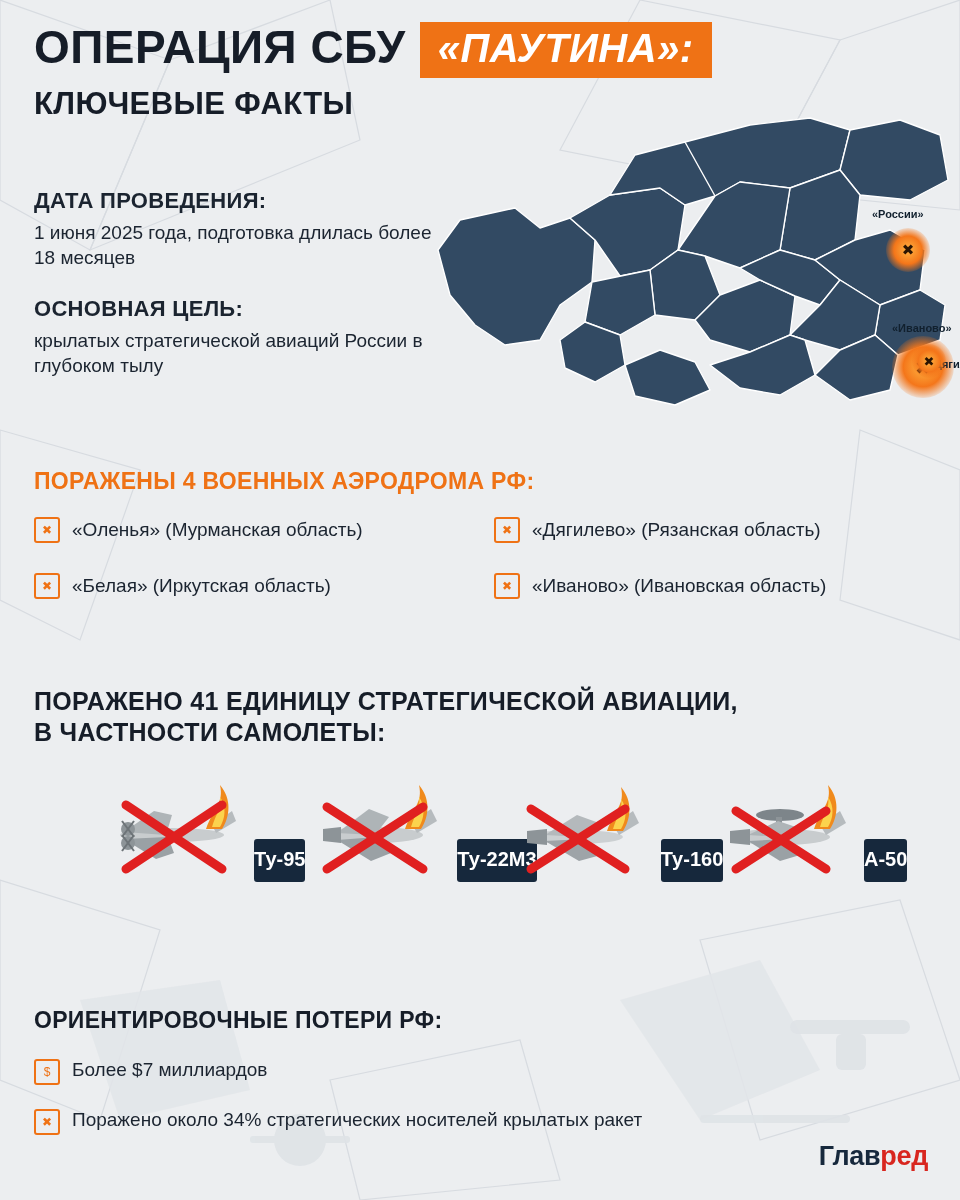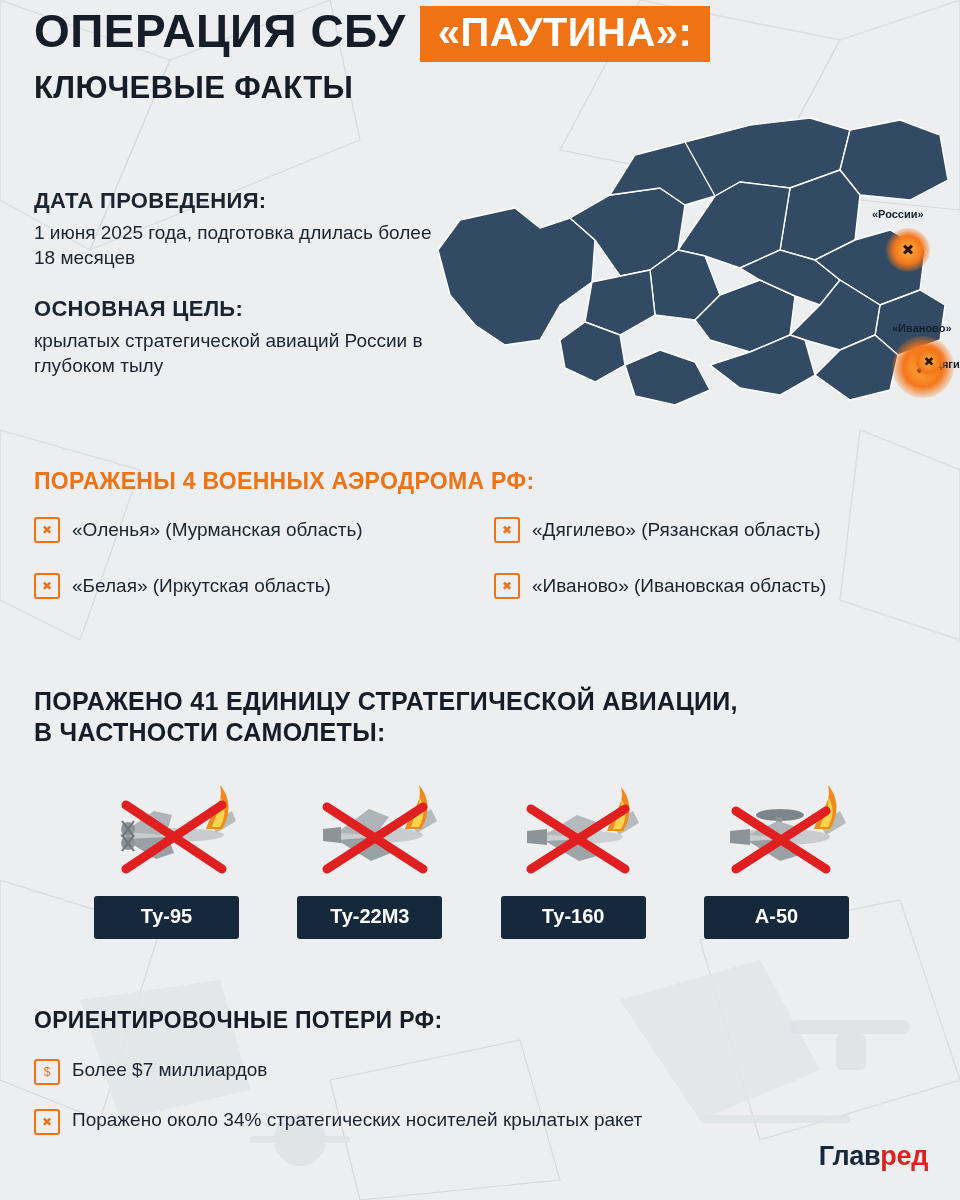--- a/index.html
+++ b/index.html
@@ -29,21 +29,21 @@
     position: relative;
     width: 960px;
     height: 1200px;
     z-index: 2;
   }
 
   
   .header {
     position: absolute;
     left: 34px;
-    top: 8px;
+    top: 24px;
     width: 900px;
   }
   .title-row {
     display: flex;
     align-items: flex-start;
     gap: 14px;
   }
   .title-main {
     font-size: 46px;
     font-weight: bold;
@@ -55,20 +55,21 @@
   .title-badge {
     background: #ef7215;
     color: #ffffff;
     font-size: 40px;
     font-weight: bold;
     letter-spacing: 0.5px;
     padding: 6px 18px 10px 18px;
     line-height: 1;
     white-space: nowrap;
     margin-top: -2px;
+    font-style: italic;
   }
   .title-sub {
     font-size: 31px;
     font-weight: bold;
     color: #161d28;
     letter-spacing: 0.4px;
     margin-top: 8px;
   }
 
   
@@ -177,22 +178,21 @@
   }
   .planes-row {
     margin-top: 28px;
     display: flex;
     justify-content: space-between;
     padding: 0 60px;
   }
   .plane-card {
     width: 170px;
     display: flex;
-    flex-direction: column;
-    align-items: flex-start;
+    align-items: flex-end;
   }
   .plane-art {
     position: relative;
     width: 160px;
     height: 105px;
   }
   .plane-name {
     margin-top: 14px;
     background: #16283c;
     color: #ffffff;

